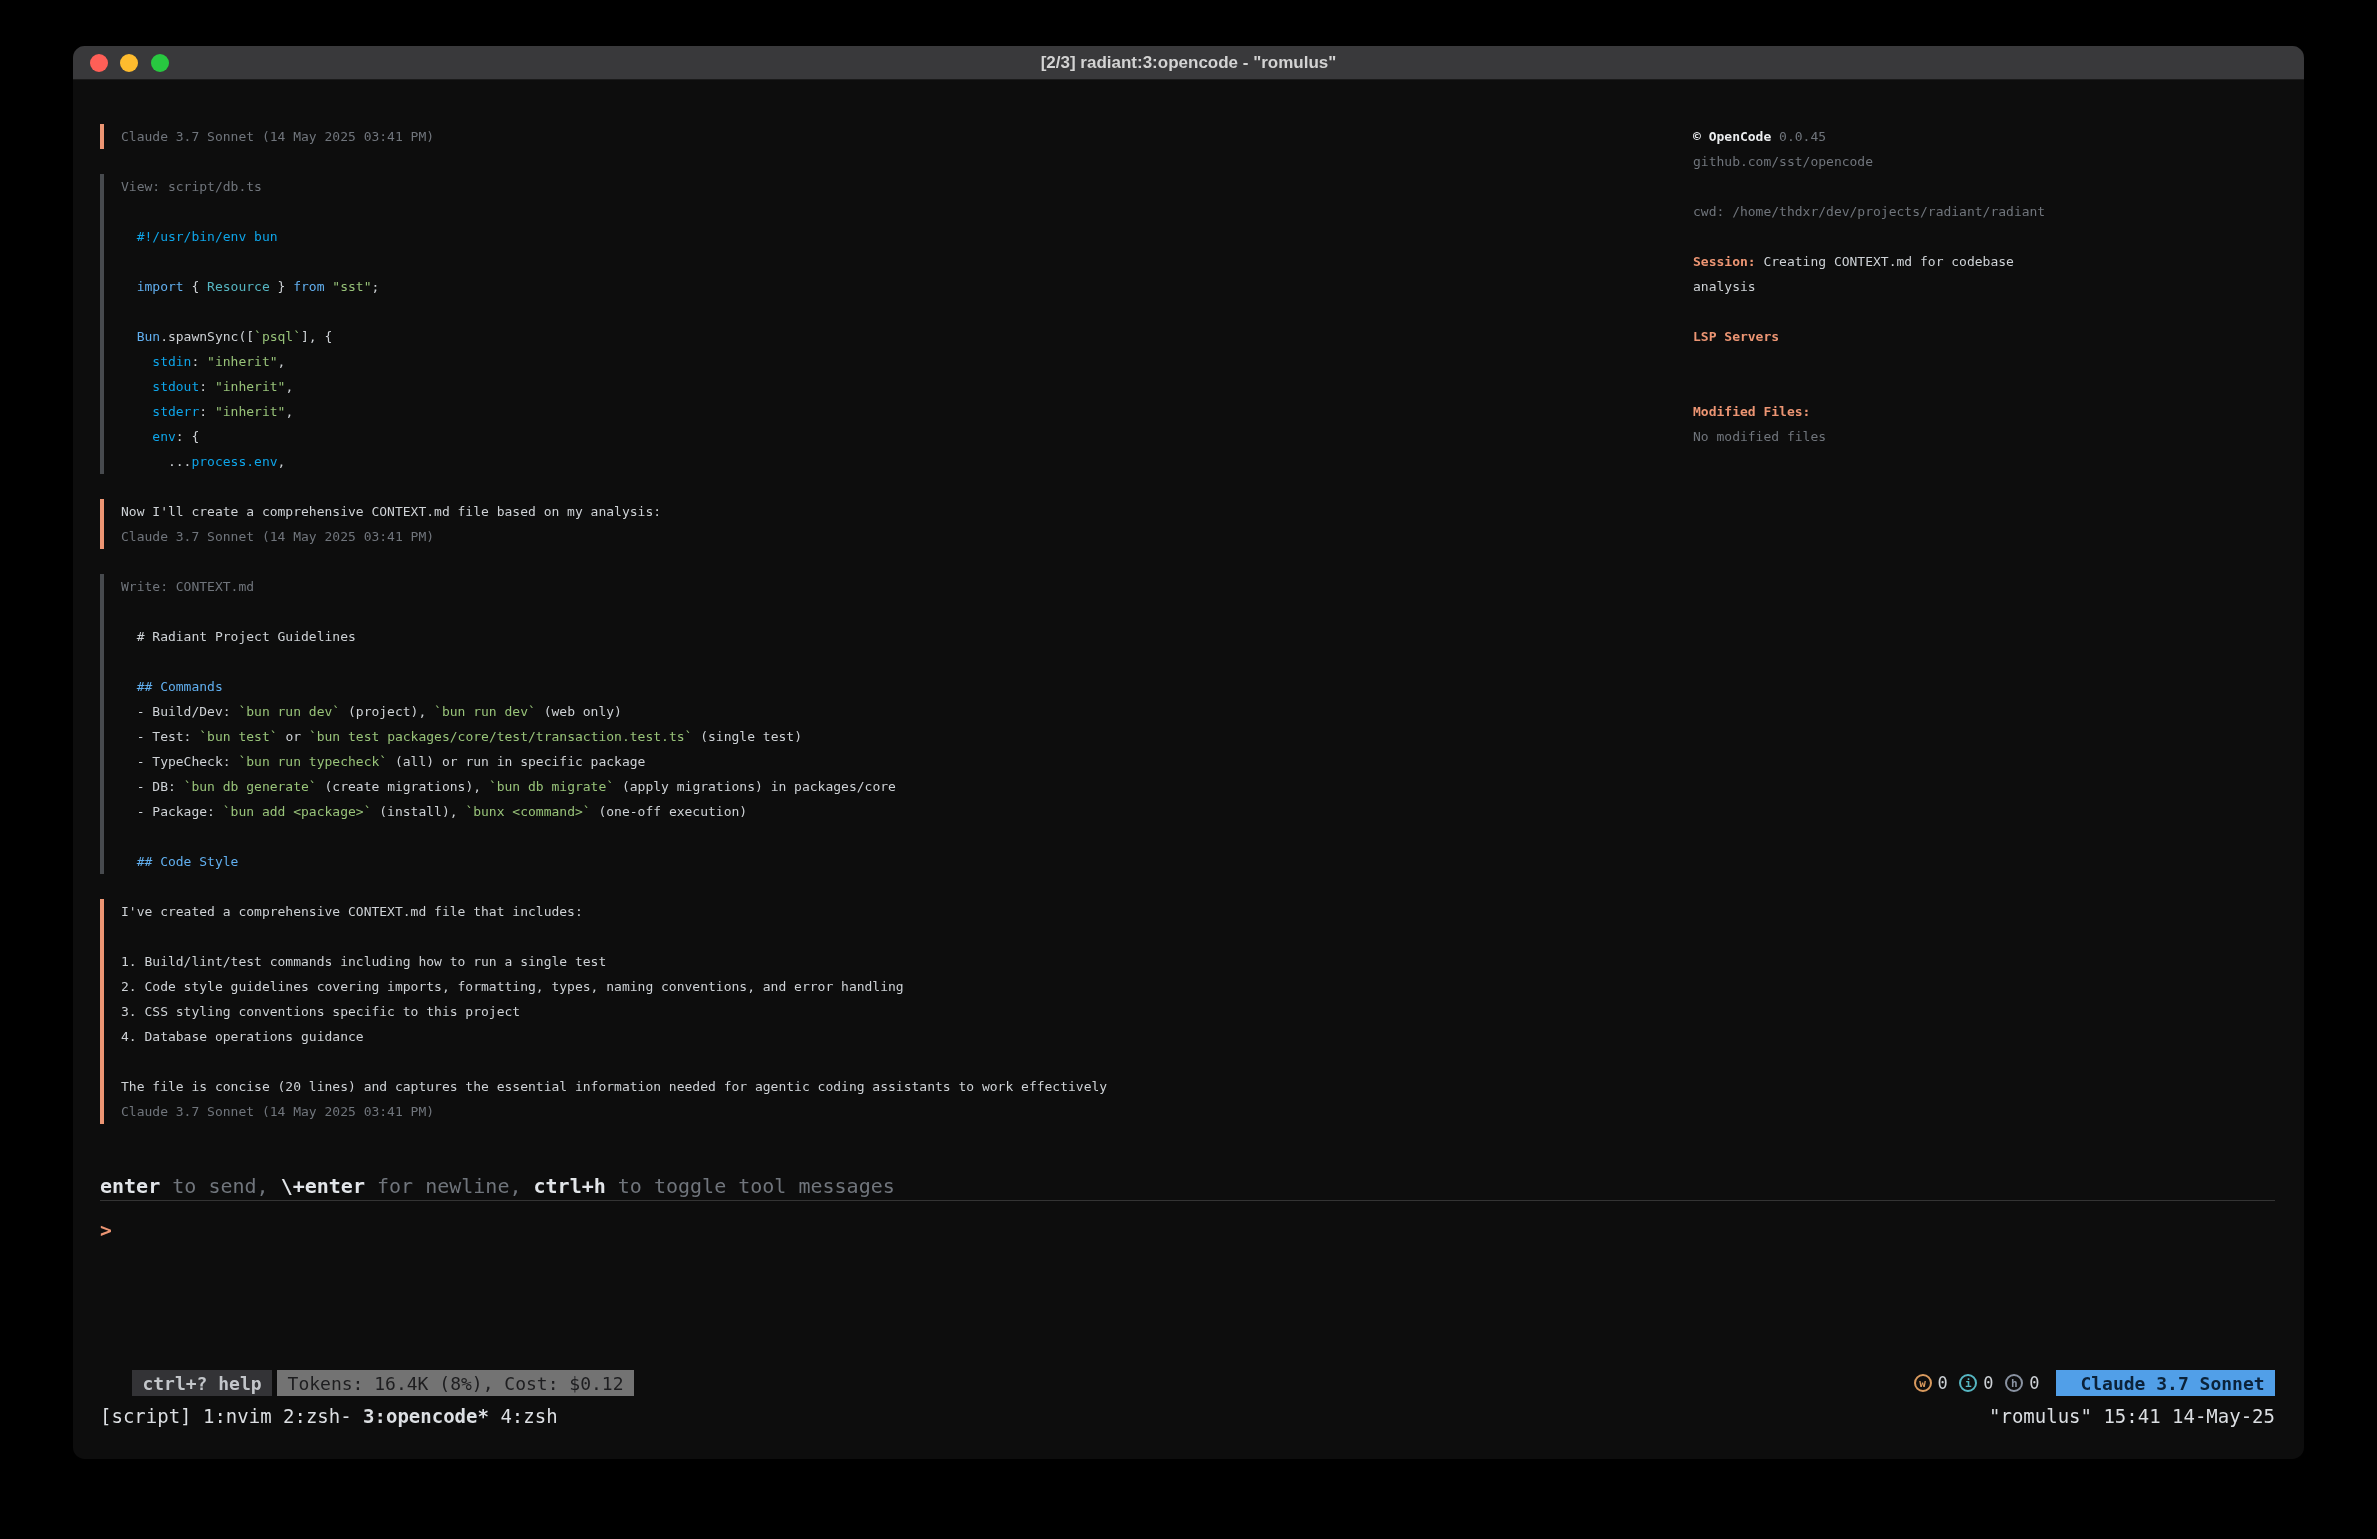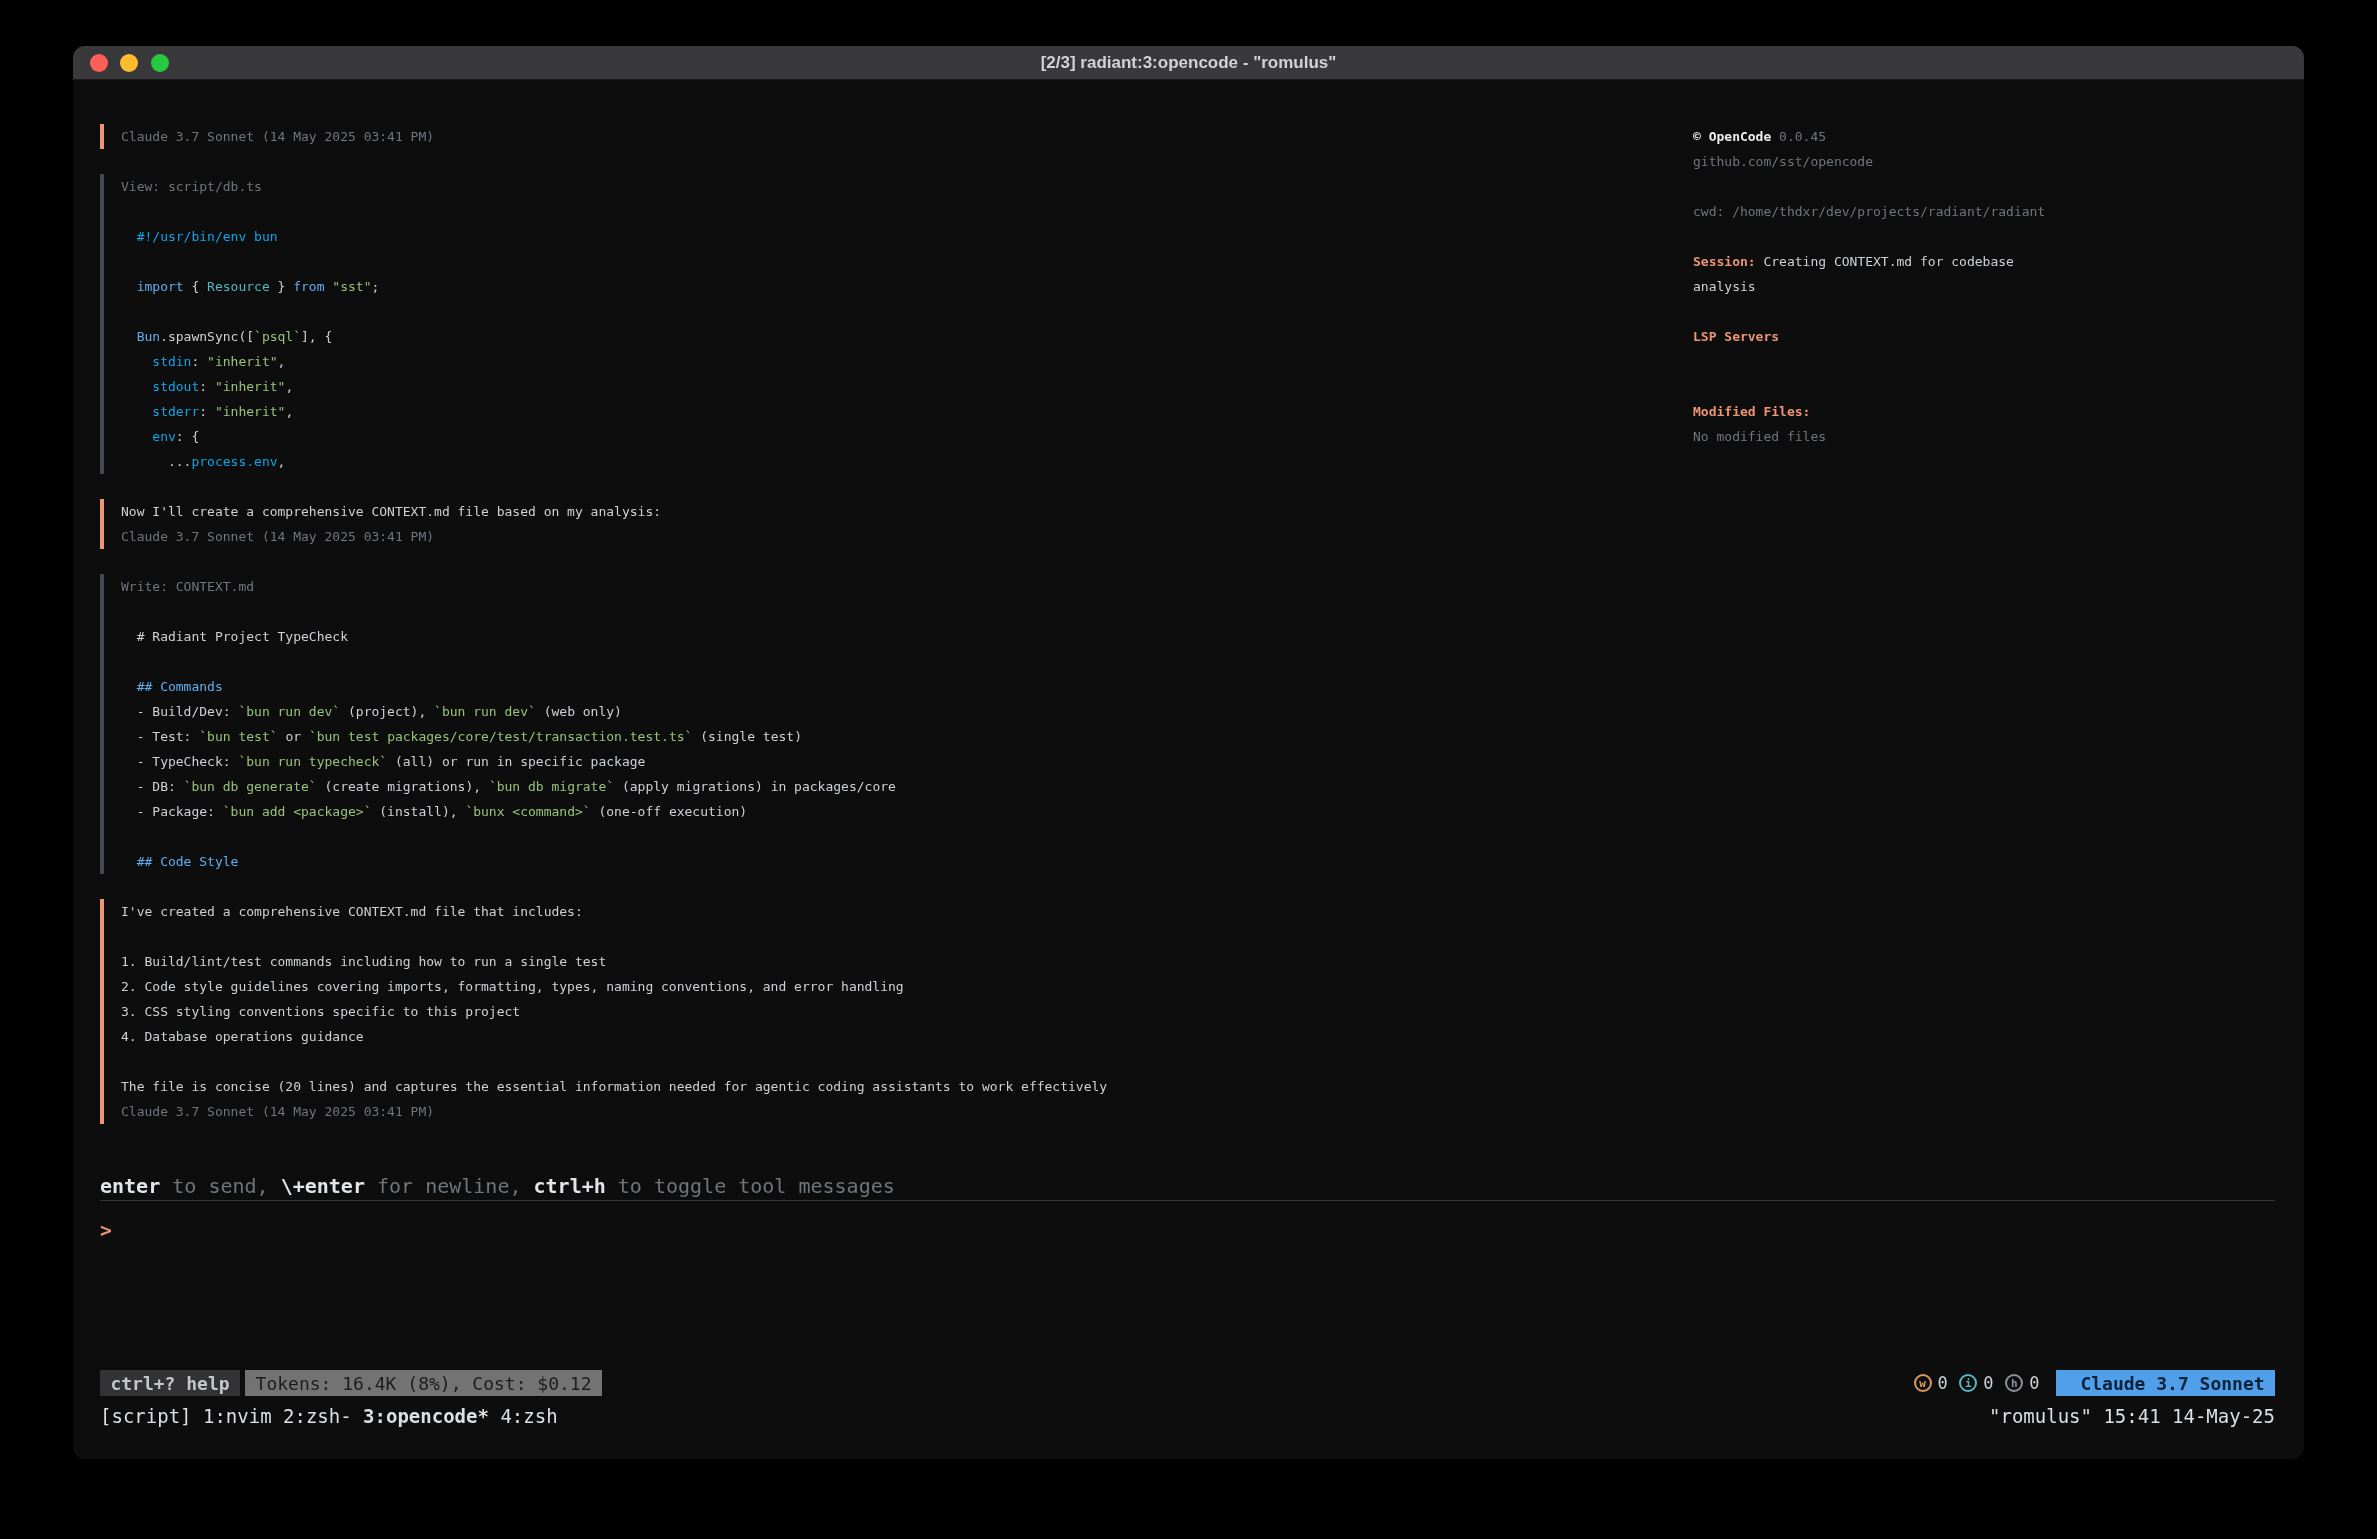--- a/index.html
+++ b/index.html
@@ -50,21 +50,21 @@
   .bold     { font-weight:700; }
 
   .hint { margin-top:50px; font-size:20px; line-height:25px; white-space:pre; flex:0 0 auto; }
 
   .input-box {
     flex:1; min-height:117px; border-top:1.3px solid #343434; margin-top:1.3px; padding-top:17px;
   }
   .prompt { color:#ec9573; font-size:19.6px; font-weight:700; line-height:25px; }
 
   .statusbar { flex:0 0 auto; display:flex; align-items:center; height:29px; }
-  .badge { display:inline-flex; align-items:center; height:26px; padding:0 10.4px; font-size:18px; white-space:pre; }
+  .badge { display:inline-flex; align-items:center; height:26px; padding:0 10.4px; font-size:18px; white-space:pre;margin-left:32px; }
   .badge-dark  { background:#333336; color:#c3c6ca; font-weight:700; }
   .badge-light { background:#737373; color:#1d1d1f; margin-left:5.2px; }
   .badge-model { background:#519fe8; color:#0b2239; font-weight:700; margin-left:17px;padding-left:24px; }
   .spacer { flex:1; }
 
   .diagnostics { display:inline-flex; align-items:center; gap:11.7px; }
   .diag-item { display:inline-flex; align-items:center; gap:5.9px; font-size:17px; color:#ced2d6; }
   .diag-circle {
     width:18px; height:18px; border-radius:50%; border:2px solid currentColor;
     display:inline-flex; align-items:center; justify-content:center;
@@ -112,21 +112,21 @@
               <div class="line"><span class="c-text">    </span><span class="c-red">env</span><span class="c-text">: {</span></div>
               <div class="line"><span class="c-text">      ...</span><span class="c-red">process.env</span><span class="c-text">,</span></div>
             </div>
             <div class="block orange">
               <div class="line"><span class="c-text">Now I'll create a comprehensive CONTEXT.md file based on my analysis:</span></div>
               <div class="line"><span class="c-dim">Claude 3.7 Sonnet (14 May 2025 03:41 PM)</span></div>
             </div>
             <div class="block">
               <div class="line"><span class="c-dim">Write: CONTEXT.md</span></div>
               <div class="line">&nbsp;</div>
-              <div class="line"><span class="c-text">  # Radiant Project TypeCheck</span></div>
+              <div class="line"><span class="c-text">  # Radiant Project Guidelines</span></div>
               <div class="line">&nbsp;</div>
               <div class="line"><span class="c-text">  </span><span class="c-blue">## Commands</span></div>
               <div class="line"><span class="c-text">  - Build/Dev: </span><span class="c-green">`bun run dev`</span><span class="c-text"> (project), </span><span class="c-green">`bun run dev`</span><span class="c-text"> (web only)</span></div>
               <div class="line"><span class="c-text">  - Test: </span><span class="c-green">`bun test`</span><span class="c-text"> or </span><span class="c-green">`bun test packages/core/test/transaction.test.ts`</span><span class="c-text"> (single test)</span></div>
               <div class="line"><span class="c-text">  - TypeCheck: </span><span class="c-green">`bun run typecheck`</span><span class="c-text"> (all) or run in specific package</span></div>
               <div class="line"><span class="c-text">  - DB: </span><span class="c-green">`bun db generate`</span><span class="c-text"> (create migrations), </span><span class="c-green">`bun db migrate`</span><span class="c-text"> (apply migrations) in packages/core</span></div>
               <div class="line"><span class="c-text">  - Package: </span><span class="c-green">`bun add &lt;package&gt;`</span><span class="c-text"> (install), </span><span class="c-green">`bunx &lt;command&gt;`</span><span class="c-text"> (one-off execution)</span></div>
               <div class="line">&nbsp;</div>
               <div class="line"><span class="c-text">  </span><span class="c-blue">## Code Style</span></div>
             </div>

